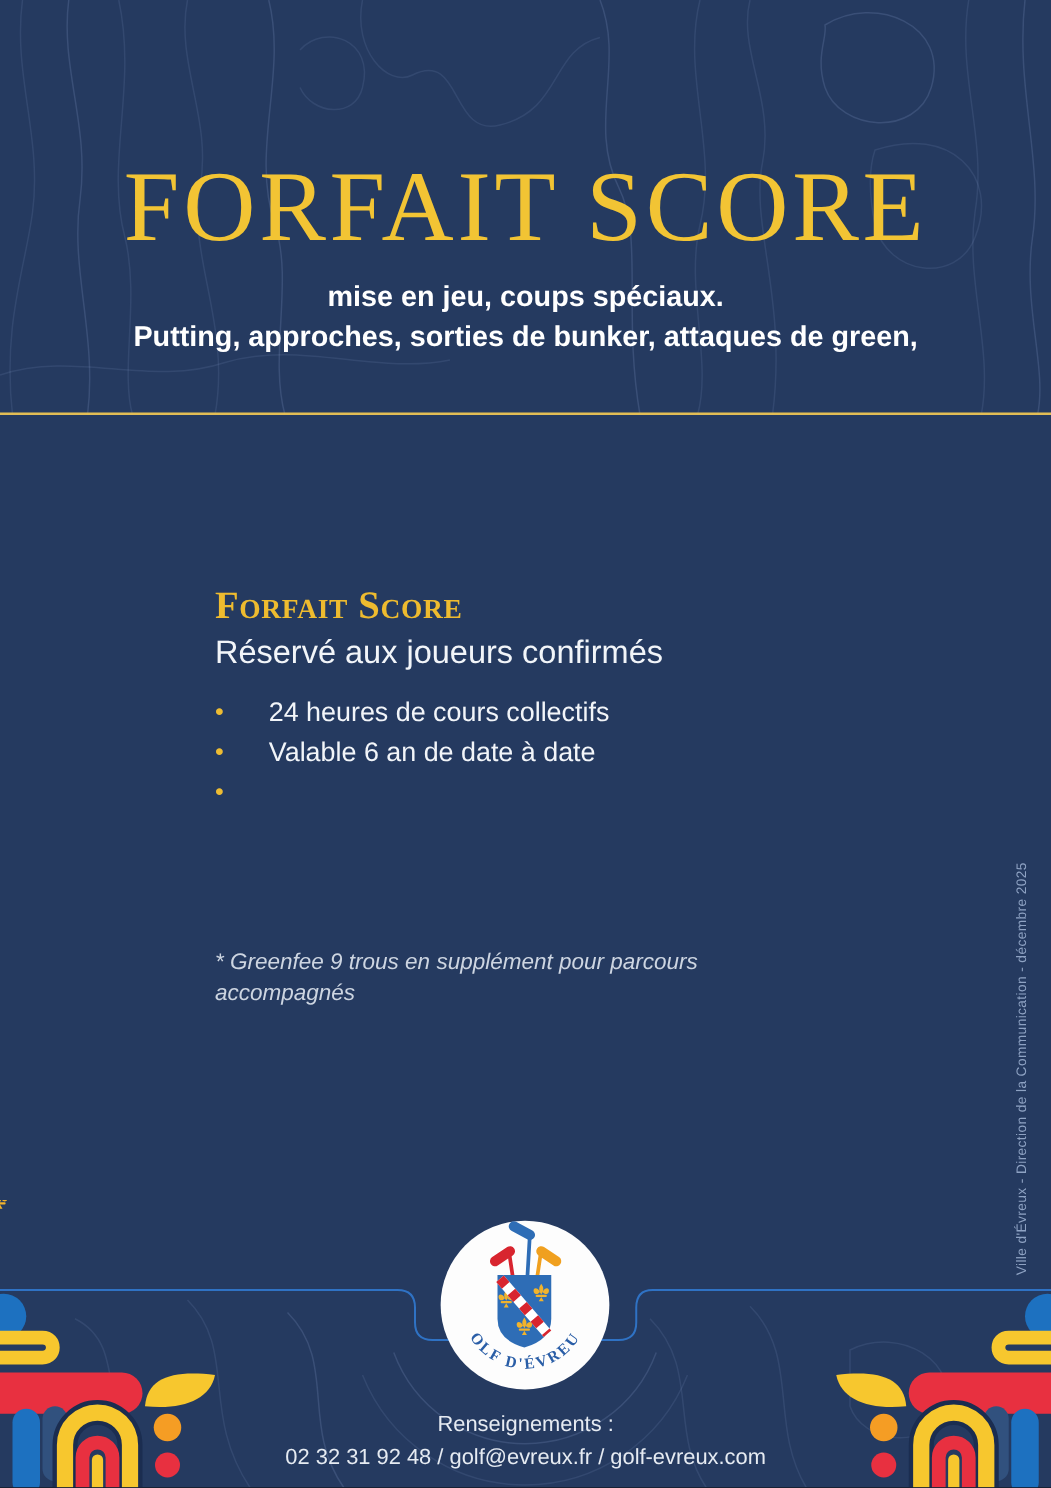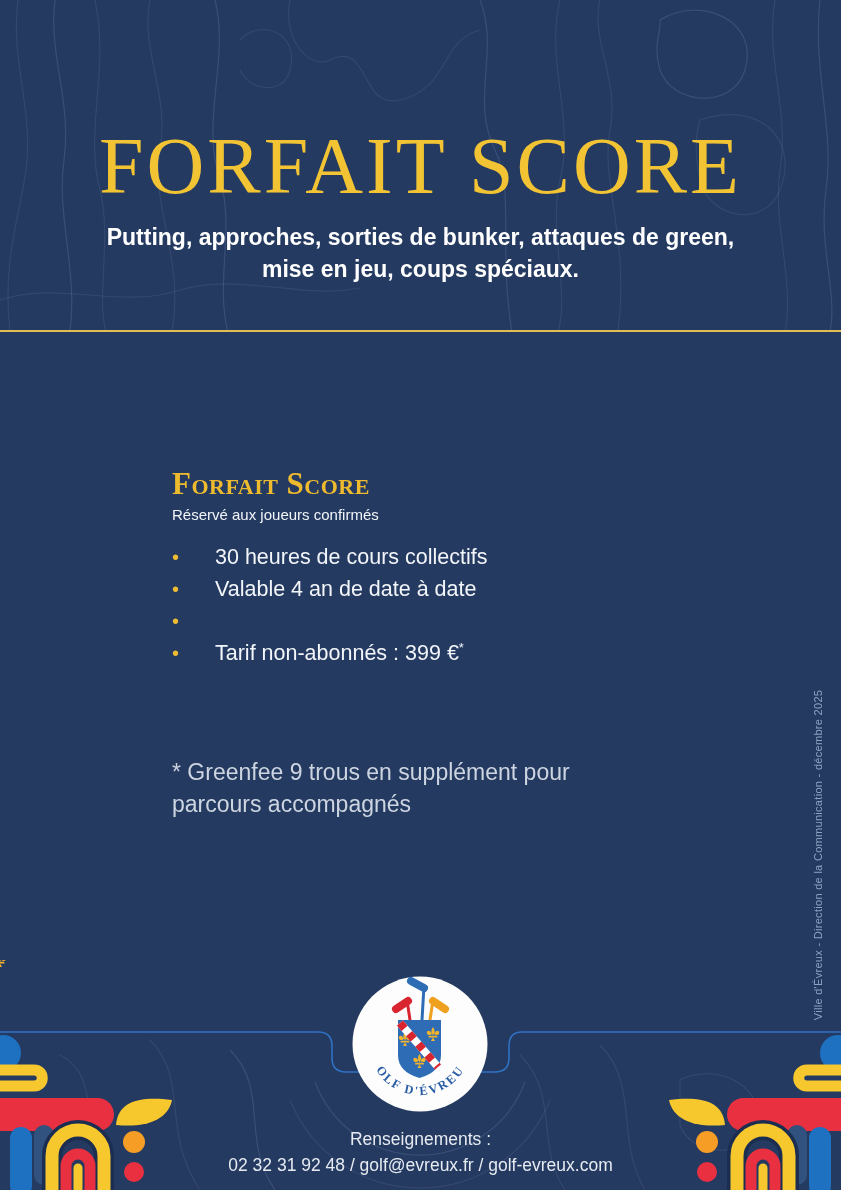--- a/index.html
+++ b/index.html
@@ -21,29 +21,29 @@
   }
   .subtitle{
     margin-top:16px;font-size:23px;font-weight:bold;color:#ffffff;line-height:1.37;
   }
   .gold-line{position:absolute;top:330px;left:0;width:841px;height:2px;background:#e2bd55;}
   .content{position:absolute;left:172px;top:468px;width:510px;}
   .section-heading{
     font-family:"Liberation Serif",serif;font-variant:small-caps;font-weight:bold;
     font-size:31px;line-height:1;letter-spacing:.5px;color:#eebb2f;
   }
-  .section-sub{margin-top:7px;font-size:15px;line-height:1.2;color:#f2f5f9;}
+  .section-sub{margin-top:7px;font-size:26px;line-height:1.2;color:#f2f5f9;}
   .bullet-list{margin-top:18px;}
   .bullet-item{display:flex;margin-bottom:2px;font-size:21.5px;line-height:1.4;color:#f2f5f9;}
   .bullet-dot{flex:0 0 43px;width:43px;color:#edbc33;font-size:20px;line-height:1.5;}
   .bullet-dot::before{content:"•";}
   .bullet-text sup{font-size:13px;}
   .footnote{
     position:absolute;left:172px;top:757px;width:480px;
-    font-size:23px;line-height:1.37;color:#cdd5e1;
+    font-size:18px;line-height:1.37;color:#cdd5e1;font-style:italic;
   }
   .credit{
     position:absolute;left:818px;top:855px;
     transform:translate(-50%,-50%) rotate(-90deg);
     font-size:11px;letter-spacing:.3px;white-space:nowrap;color:#8ea2c3;
   }
   .bottom-art{position:absolute;top:960px;left:0;}
   .footer{
     position:absolute;top:1126px;left:0;width:841px;z-index:5;
     text-align:center;font-size:17.5px;line-height:1.5;color:#e6ebf2;
@@ -70,48 +70,42 @@
     <path class="contour2" d="M660,20 C700,-5 760,20 745,70 C733,110 672,105 660,70 C652,45 662,30 660,20 Z"></path>
     <path class="contour" d="M700,120 C760,100 800,140 780,190 C765,228 710,220 700,180 C694,150 696,132 700,120 Z"></path>
     <path class="contour" d="M775,0 C765,60 790,110 780,170 C772,225 795,280 785,332"></path>
     <path class="contour2" d="M820,0 C812,70 835,130 826,190 C818,245 838,295 830,332"></path>
     <path class="contour" d="M0,300 C60,280 120,310 180,290 C240,272 300,300 360,288"></path>
   </svg>
 
   <div class="header">
     <h1 class="title">FORFAIT SCORE</h1>
     <div class="subtitle">
+      <div>mise en jeu, coups spéciaux.</div>
       <div>Putting, approches, sorties de bunker, attaques de green,</div>
-      <div>mise en jeu, coups spéciaux.</div>
     </div>
   </div>
 
   <div class="gold-line"></div>
 
   <div class="content">
     <div class="section-heading">Forfait Score</div>
     <div class="section-sub">Réservé aux joueurs confirmés</div>
 
     <div class="bullet-list">
       <div class="bullet-item">
         <span class="bullet-dot"></span>
-        <span class="bullet-text">30 heures de cours collectifs</span>
+        <span class="bullet-text">24 heures de cours collectifs</span>
       </div>
       <div class="bullet-item">
         <span class="bullet-dot"></span>
-        <span class="bullet-text">Valable 4 an de date à date</span>
+        <span class="bullet-text">Valable 6 an de date à date</span>
       </div>
       <div class="bullet-item">
         <span class="bullet-dot"></span>
-      </div>
-      <div class="bullet-item">
-        <span class="bullet-dot"></span>
-        <span class="bullet-text">
-          <span>Tarif non-abonnés : 399 €</span><sup>*</sup>
-        </span>
       </div>
     </div>
   </div>
 
   <div class="footnote">* Greenfee 9 trous en supplément pour parcours accompagnés</div>
 
   <div class="credit">Ville d'Évreux - Direction de la Communication - décembre 2025</div>
 
   <svg class="bottom-art" width="841" height="230" viewBox="0 0 841 230">
 

